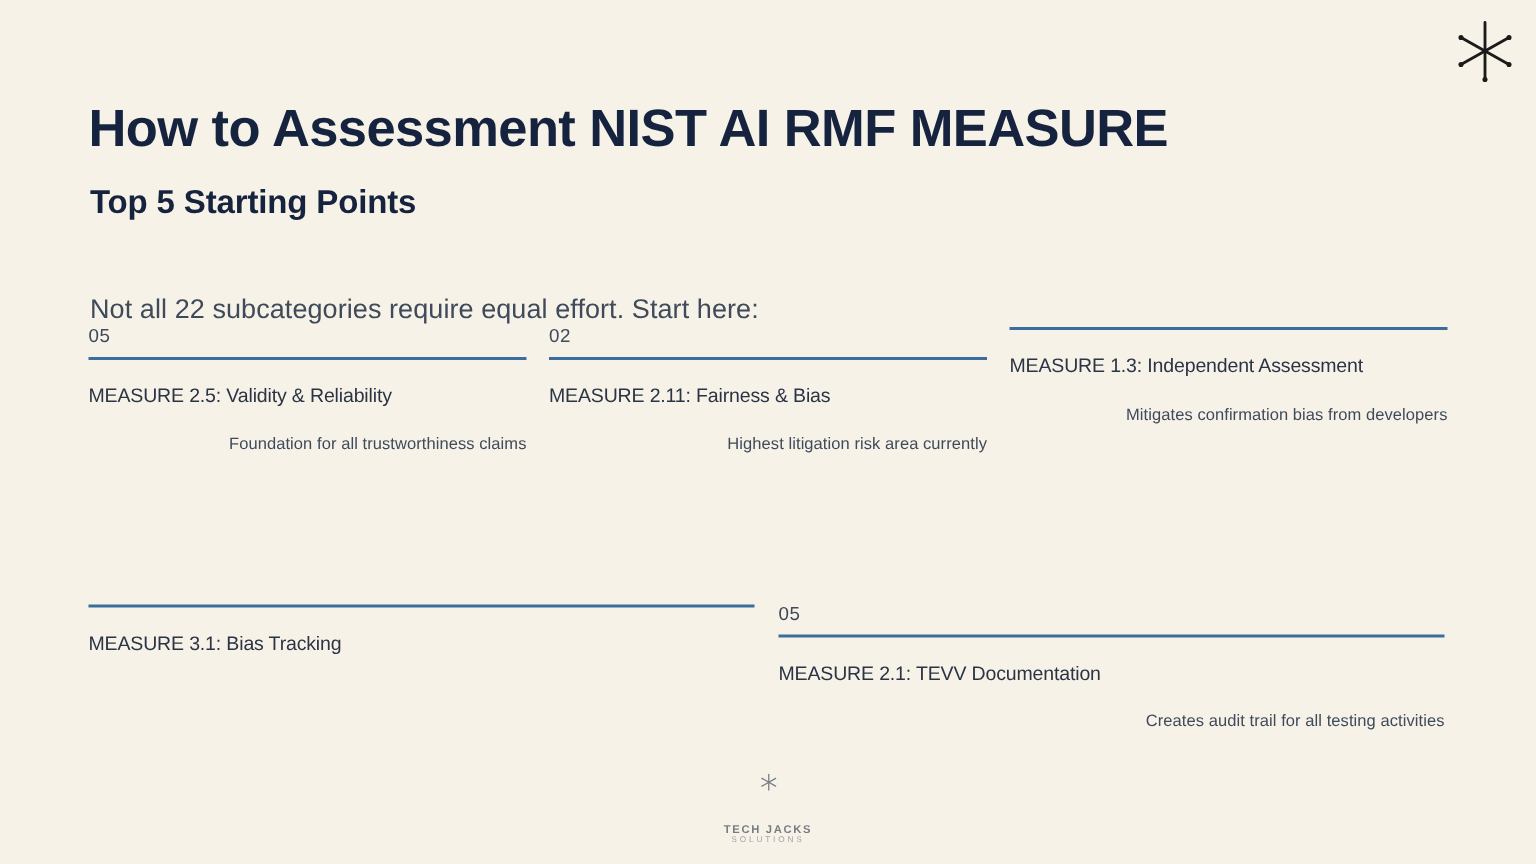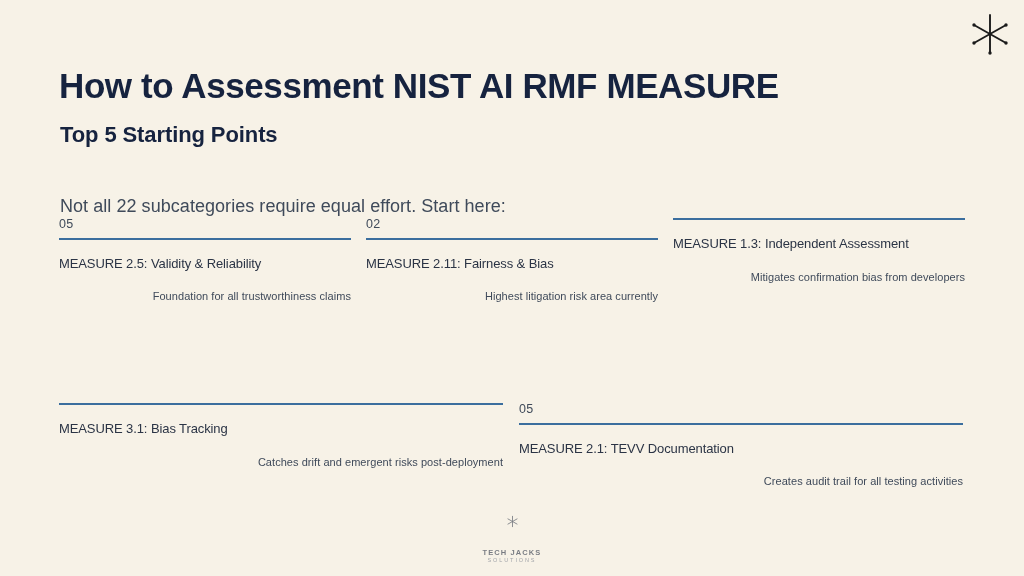--- a/index.html
+++ b/index.html
@@ -175,21 +175,20 @@
 
   <div class="card r1 c3">
     <div class="card-rule"></div>
     <div class="card-title">MEASURE 1.3: Independent Assessment</div>
     <div class="card-desc">Mitigates confirmation bias from developers</div>
   </div>
 
   <div class="card r2 b1">
     <div class="card-rule"></div>
     <div class="card-title">MEASURE 3.1: Bias Tracking</div>
-    <div class="card-desc">Catches drift and emergent risks post-deployment</div>
   </div>
 
   <div class="card r2 b2">
     <div class="card-num">05</div>
     <div class="card-rule"></div>
     <div class="card-title">MEASURE 2.1: TEVV Documentation</div>
     <div class="card-desc">Creates audit trail for all testing activities</div>
   </div>
 
   <div class="footer-logo">

